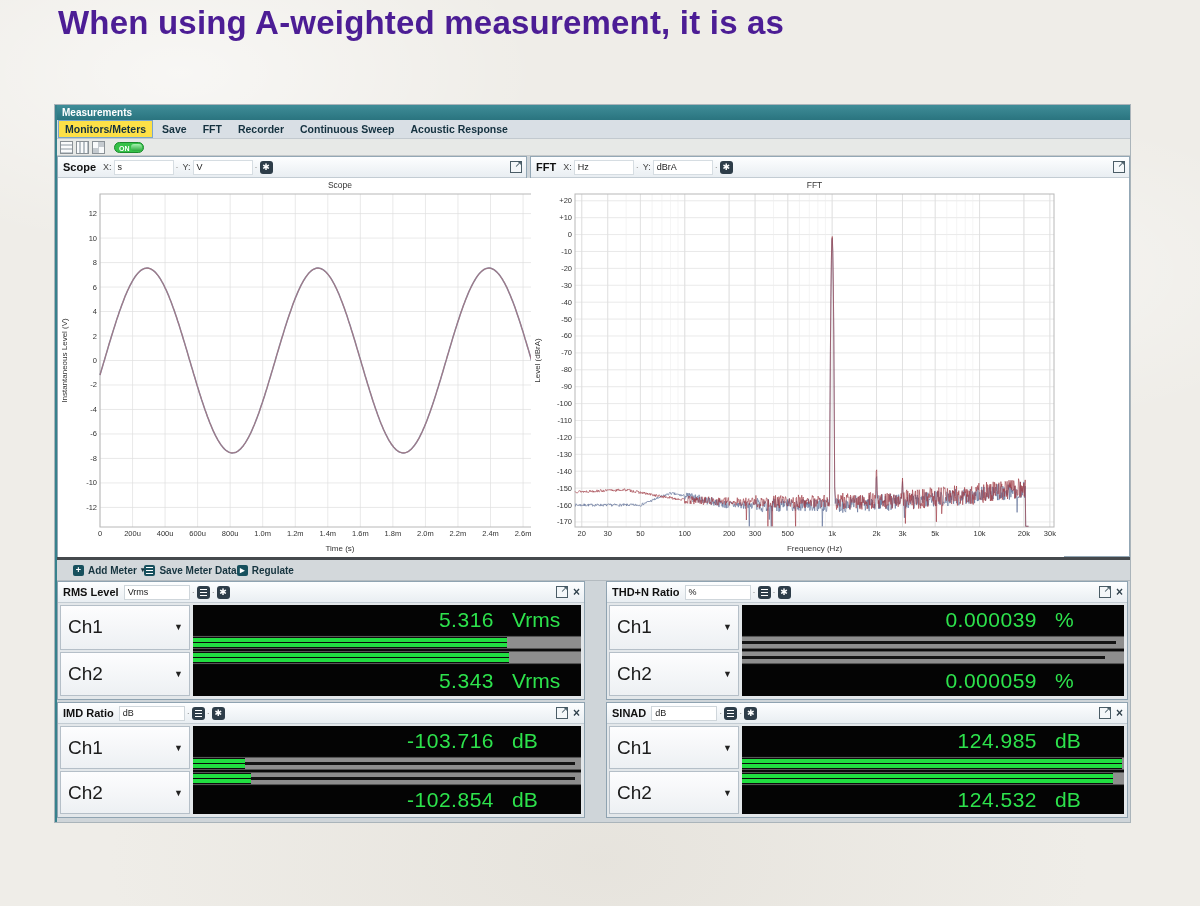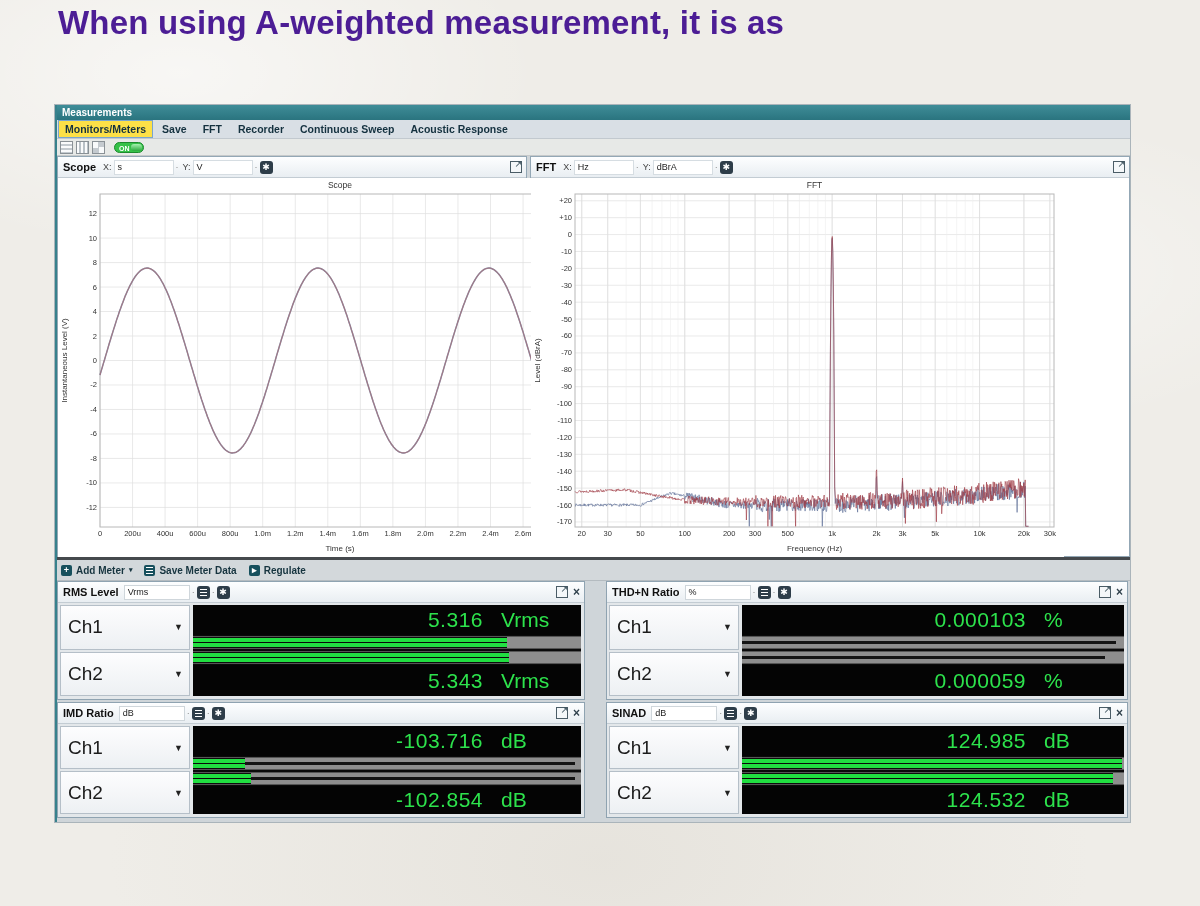--- a/index.html
+++ b/index.html
@@ -47,22 +47,22 @@
   .gear{width:13px;height:13px;background:#2e3d49;border-radius:3px;position:relative;}
   .gear::after{content:"✱";position:absolute;left:0;right:0;top:0;bottom:0;color:#fff;
     font-size:9px;line-height:13px;text-align:center;}
   .ic-pop{width:10px;height:10px;border:1px solid #4a5c66;background:#f4f7f9;position:relative;}
   .ic-pop::after{content:"↗";position:absolute;top:-3px;right:-1px;font-size:9px;color:#2f4652;}
   .push-r{margin-left:auto;}
   .ic-close{font-size:12px;font-weight:700;color:#31424d;line-height:10px;margin-left:5px;}
   .gchart{flex:1;position:relative;background:#fff;}
   .gchart svg{position:absolute;left:0;top:0;}
   
-  .meter-toolbar{height:20px;flex:0 0 20px;background:#d3d8db;display:flex;align-items:center;gap:12px;
-    padding-left:4px;border-bottom:1px solid #b4bbc0;}
+  .meter-toolbar{height:20px;flex:0 0 20px;background:#d3d8db;display:flex;align-items:center;
+    padding-left:16px;border-bottom:1px solid #b4bbc0;}
   .mtb-item{display:flex;align-items:center;gap:4px;font-size:10px;font-weight:700;color:#16343f;}
   .mtb-ic{width:11px;height:11px;background:#17505d;color:#fff;border-radius:2px;
     font-size:9px;font-weight:700;line-height:11px;text-align:center;position:relative;}
   .mtb-ic.plus::after{content:"+";}
   .mtb-ic.grid::after{content:"";position:absolute;inset:2px;
     background:repeating-linear-gradient(to bottom,#fff 0 1px,transparent 1px 3px);}
   .mtb-ic.play::after{content:"▸";}
   .mtb-car{font-size:7px;color:#16343f;}
   
   .meters{flex:1;display:grid;grid-template-columns:528px 522px;grid-template-rows:119px 116px;
@@ -74,21 +74,21 @@
     padding:0 3px;line-height:13px;}
   .stripes-ic{width:13px;height:13px;background:#2e3d49;border-radius:3px;position:relative;}
   .stripes-ic::after{content:"";position:absolute;inset:3px;
     background:repeating-linear-gradient(to bottom,#fff 0 1px,transparent 1px 3px);}
   .mbody{flex:1;display:flex;padding:2px 3px 3px 2px;}
   .lcol{width:130px;flex:0 0 130px;display:flex;flex-direction:column;gap:2px;margin-right:3px;justify-content:space-between;}
   .ch-cell{flex:1;background:linear-gradient(#fdfdfe,#edf0f3);border:1px solid #b5bfc8;
     display:flex;align-items:center;font-size:19px;color:#1b1b1b;padding-left:7px;box-sizing:border-box;}
   .chv{margin-left:auto;margin-right:6px;font-size:9px;color:#222;}
   .dcol{flex:1;display:flex;flex-direction:column;min-width:0;}
-  .disp{background:#040404;display:flex;align-items:center;justify-content:flex-end;padding-right:18px;}
+  .disp{background:#040404;display:flex;align-items:center;justify-content:flex-end;padding-right:7px;}
   .d1{flex:0 0 30px;}
   .d2{flex:1;}
   .dv{color:#2de24c;font-size:21px;letter-spacing:.5px;}
   .du{color:#2de24c;font-size:21px;width:80px;flex:0 0 80px;box-sizing:border-box;padding-left:18px;text-align:left;}
   .barzone{flex:0 0 15px;background:#0a0a0a;padding:1px 0;box-sizing:border-box;}
   .bar-track{position:relative;height:100%;background:#8e8e8e;overflow:hidden;
     border-top:1px solid #555;border-bottom:1px solid #555;box-sizing:border-box;}
   .bar-line{position:absolute;left:0;top:38%;height:24%;background:#141414;}
   .bar-green{position:absolute;left:0;top:0;bottom:0;
     background:linear-gradient(to bottom,#0c0c0c 0 12%,#21df41 12% 42%,#0a0a0a 42% 58%,#21df41 58% 88%,#0c0c0c 88% 100%);}
@@ -403,21 +403,21 @@
             <span>Ch1</span>
             <span class="chv">▼</span>
           </div>
           <div class="ch-cell">
             <span>Ch2</span>
             <span class="chv">▼</span>
           </div>
         </div>
         <div class="dcol">
           <div class="disp d1">
-            <span class="dv">0.000103</span>
+            <span class="dv">0.000039</span>
             <span class="du">%</span>
           </div>
           <div class="barzone">
               <div class="bar-track">
                 <div class="bar-line" style="width: 98%;"></div>
               </div>
             </div>
           <div class="barzone">
               <div class="bar-track">
                 <div class="bar-line" style="width: 95%;"></div>

